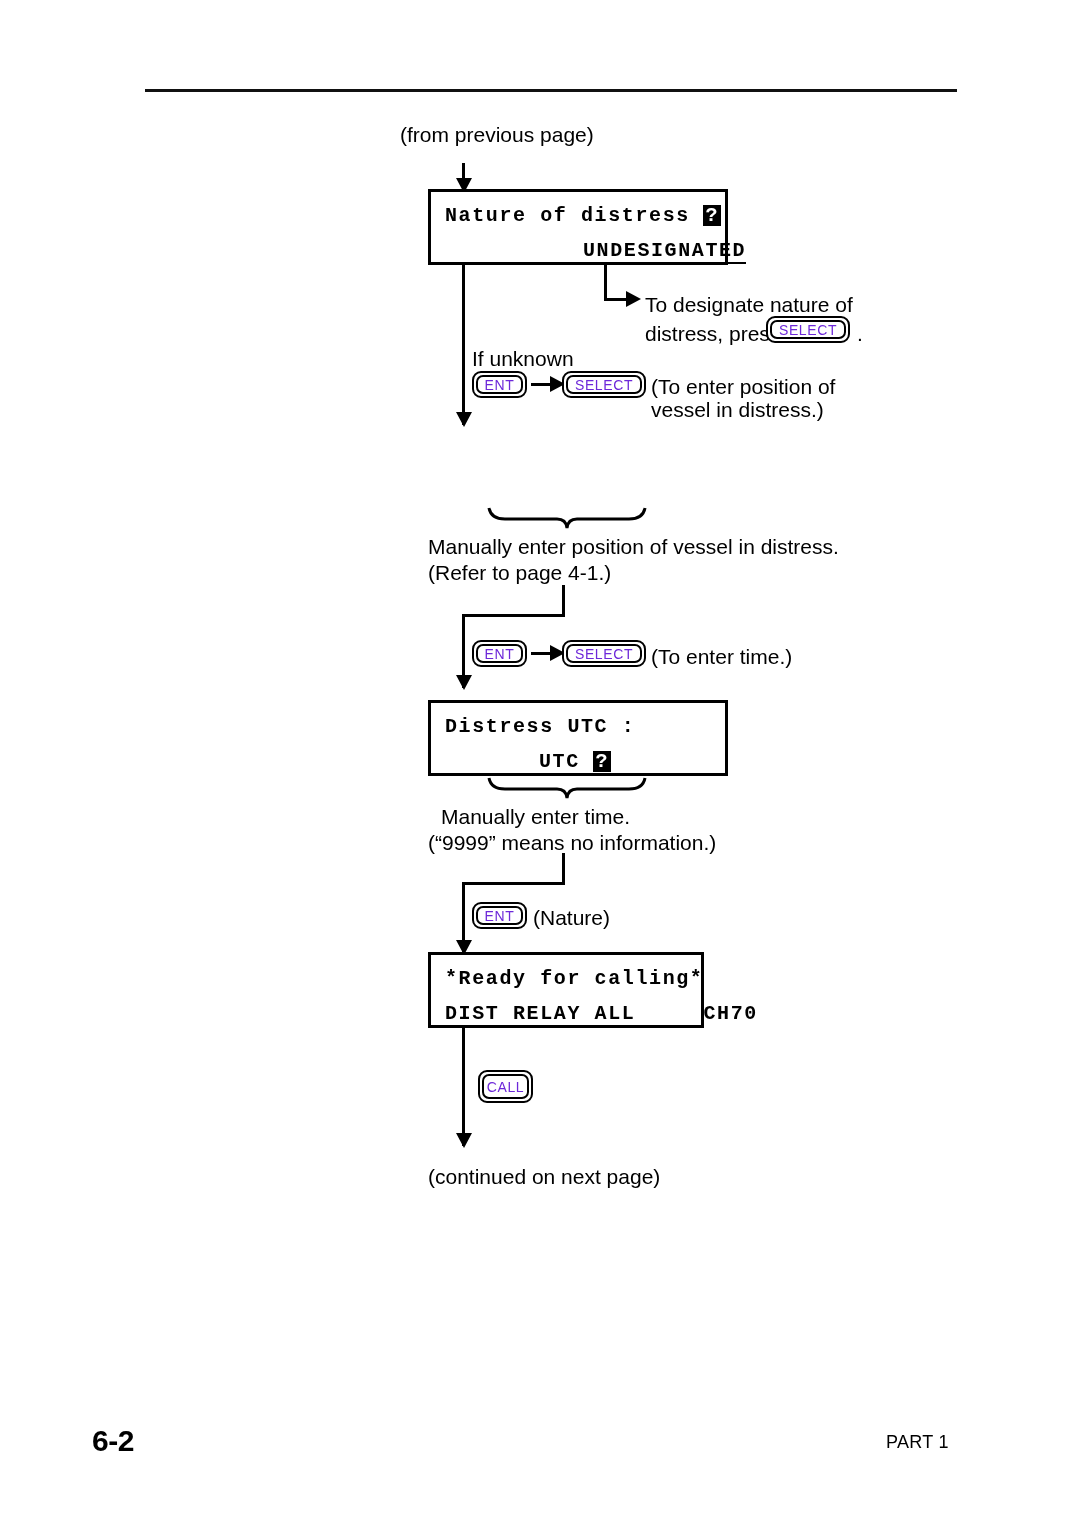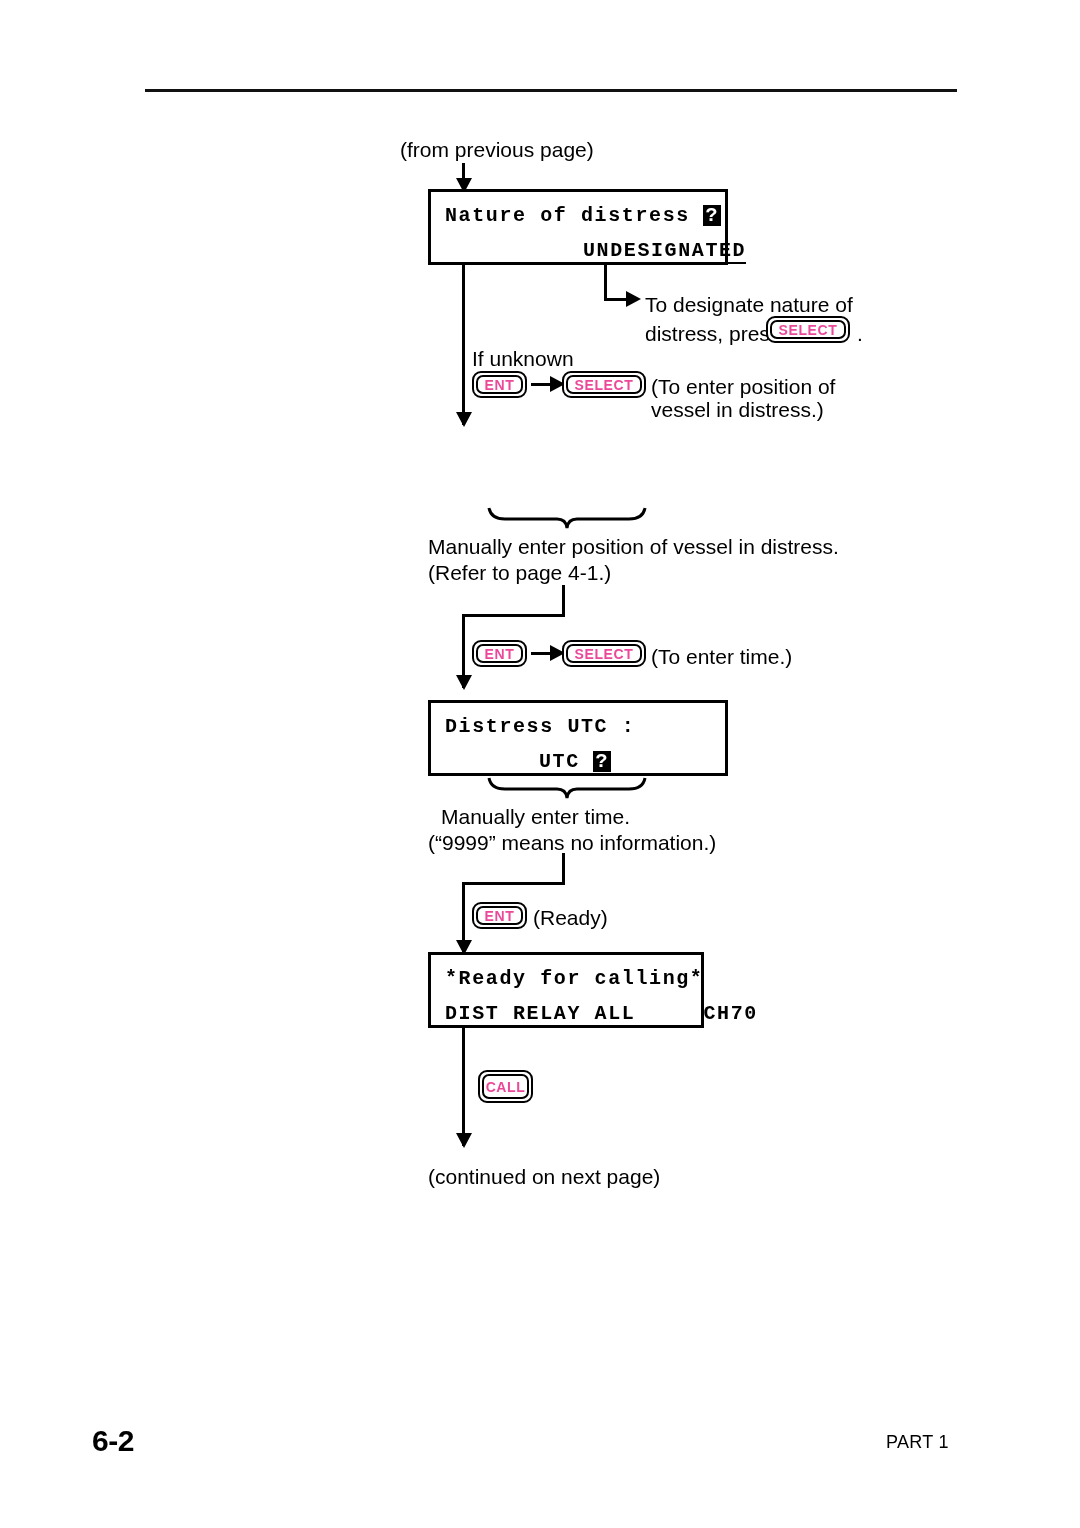--- a/index.html
+++ b/index.html
@@ -82,24 +82,24 @@
   .key .inner {
     box-sizing: border-box;
     border: 2px solid #000;
     border-radius: 7px;
     height: 100%;
     width: 100%;
     display: flex;
     align-items: center;
     justify-content: center;
     font-family: "Liberation Sans", sans-serif;
-    font-weight: bold;
+    font-weight: normal;
     font-size: 14px;
     letter-spacing: 0.6px;
-    color: #ec4899;
+    color: #6d28d9;
     background: #fff;
   }
 
   
   .vline {
     position: absolute;
     width: 3px;
     background: #000;
   }
   .hline {
@@ -150,21 +150,21 @@
     letter-spacing: 0.3px;
   }
 </style>
 </head>
 <body>
 
 <div id="page">
 
   <div class="top-rule"></div>
 
-  <div class="txt" style="left:400px; top:136px;text-align:right;">(from previous page)</div>
+  <div class="txt" style="left:400px; top:121px;text-align:right;">(from previous page)</div>
 
   <div class="vline" style="left:462px; top:163px; height:22px;"></div>
   <div class="arrow-down" style="left:456px; top:178px;"></div>
 
   <div class="lcd" style="left:428px; top:189px; width:300px; height:76px;">
     <div class="line" style="left:14px; top:12px;"><span>Nature of distress</span> <span class="cur">?</span></div>
     <div class="line uline" style="left:152px; top:47px;">UNDESIGNATED</div>
   </div>
 
   <div class="vline" style="left:604px; top:265px; height:36px;"></div>
@@ -232,21 +232,21 @@
   <div class="txt" style="left:428px; top:829px;">(“9999” means no information.)</div>
 
   <div class="vline" style="left:562px; top:853px; height:32px;"></div>
   <div class="hline" style="left:462px; top:882px; width:103px;"></div>
   <div class="vline" style="left:462px; top:882px; height:72px;"></div>
   <div class="arrow-down" style="left:456px; top:940px;"></div>
 
   <div class="key" style="left:472px; top:902px; width:55px; height:27px;">
     <div class="inner">ENT</div>
   </div>
-  <div class="txt" style="left:533px; top:904px;">(Ready)</div>
+  <div class="txt" style="left:533px; top:904px;">(Nature)</div>
 
   <div class="lcd" style="left:428px; top:952px; width:276px; height:76px;">
     <div class="line" style="left:14px; top:12px;">*Ready for calling*</div>
     <div class="line" style="left:14px; top:47px;">DIST RELAY ALL     CH70</div>
   </div>
 
   <div class="vline" style="left:462px; top:1028px; height:118px;"></div>
   <div class="arrow-down" style="left:456px; top:1133px;"></div>
 
   <div class="key" style="left:478px; top:1070px; width:55px; height:33px;">

